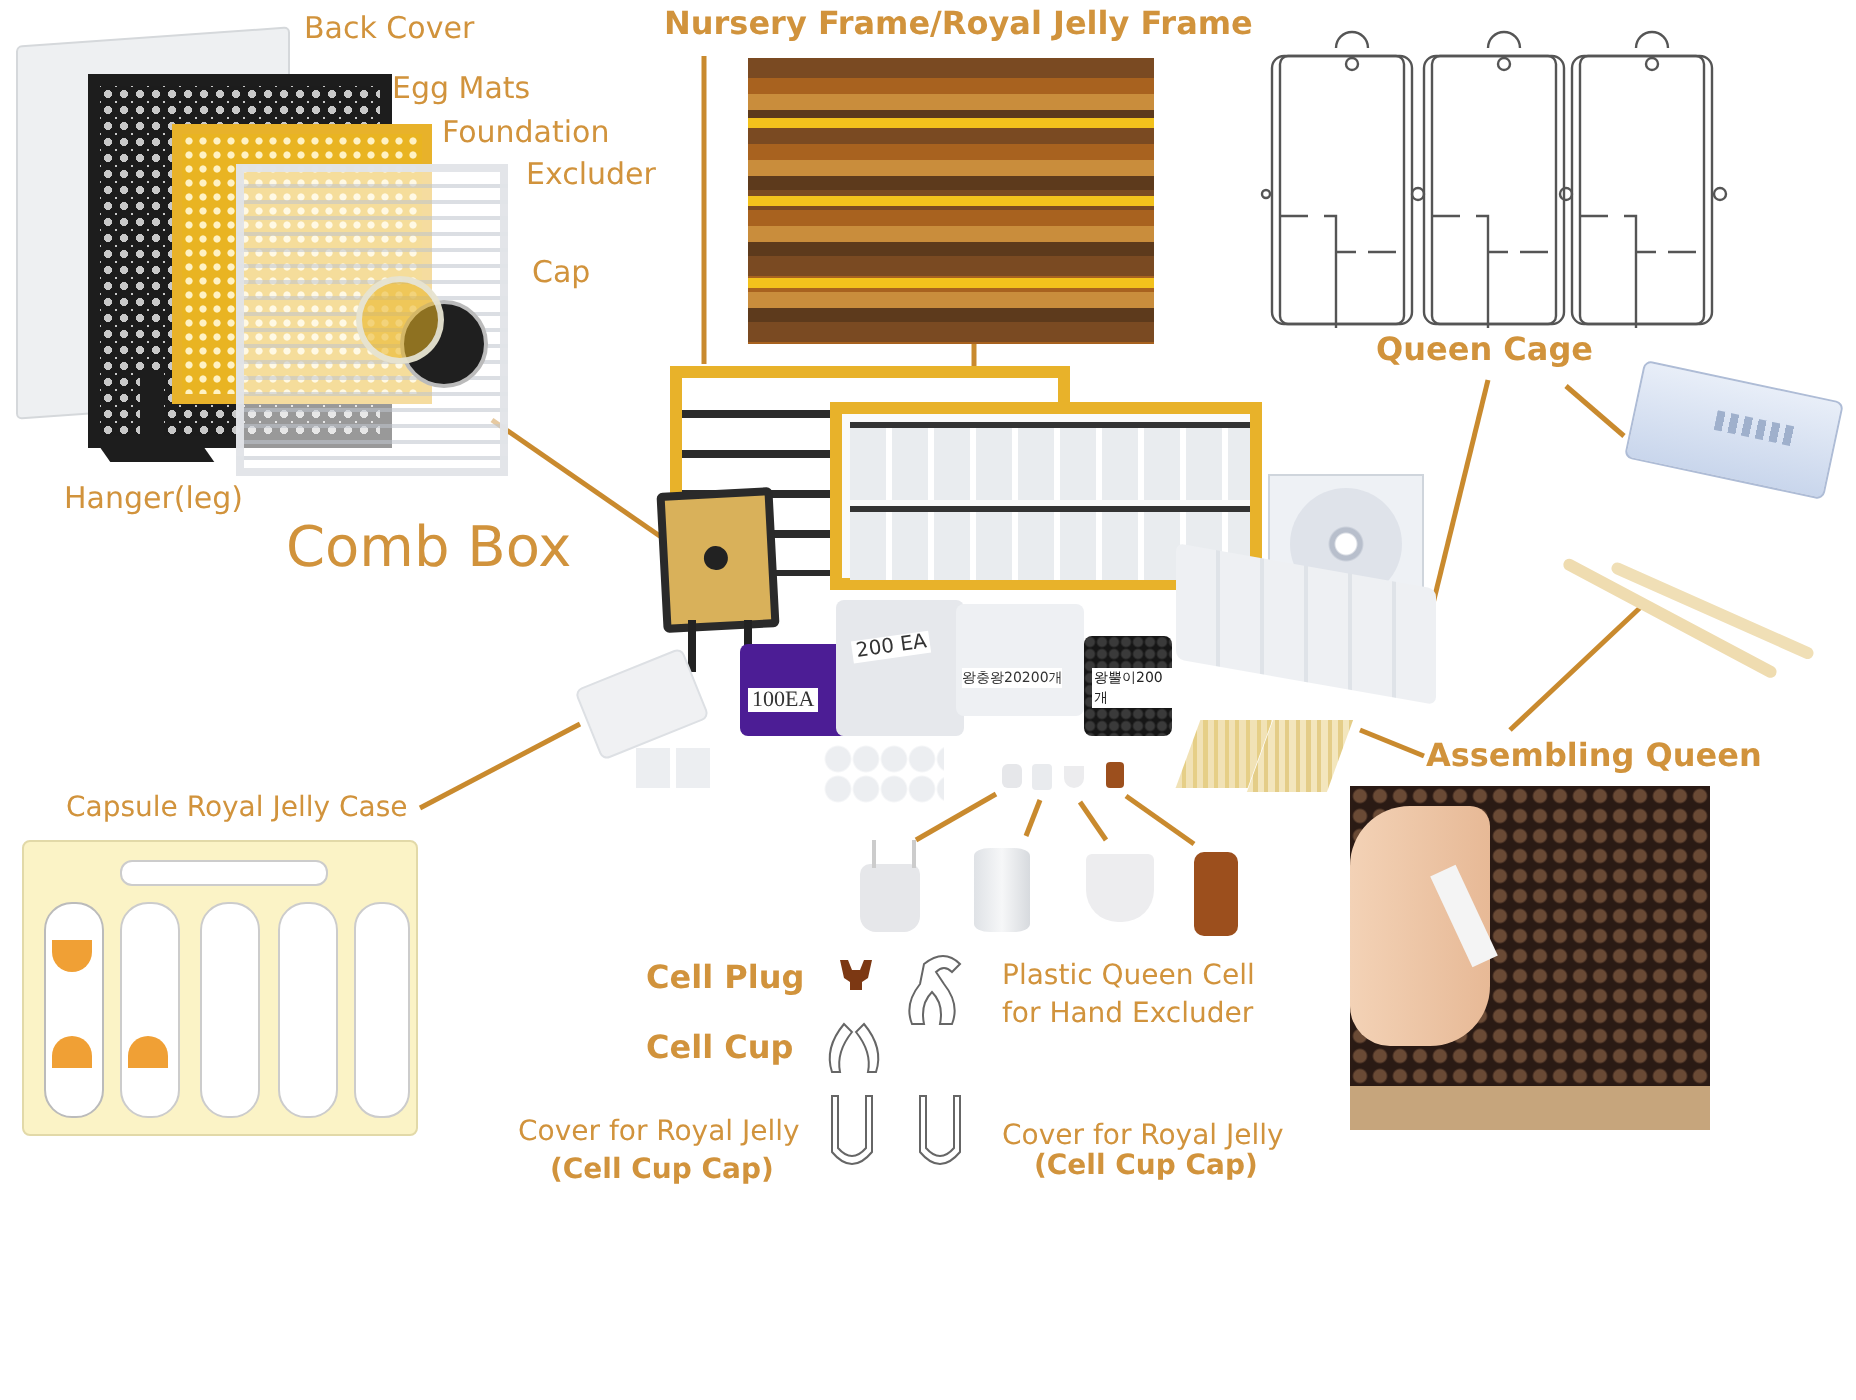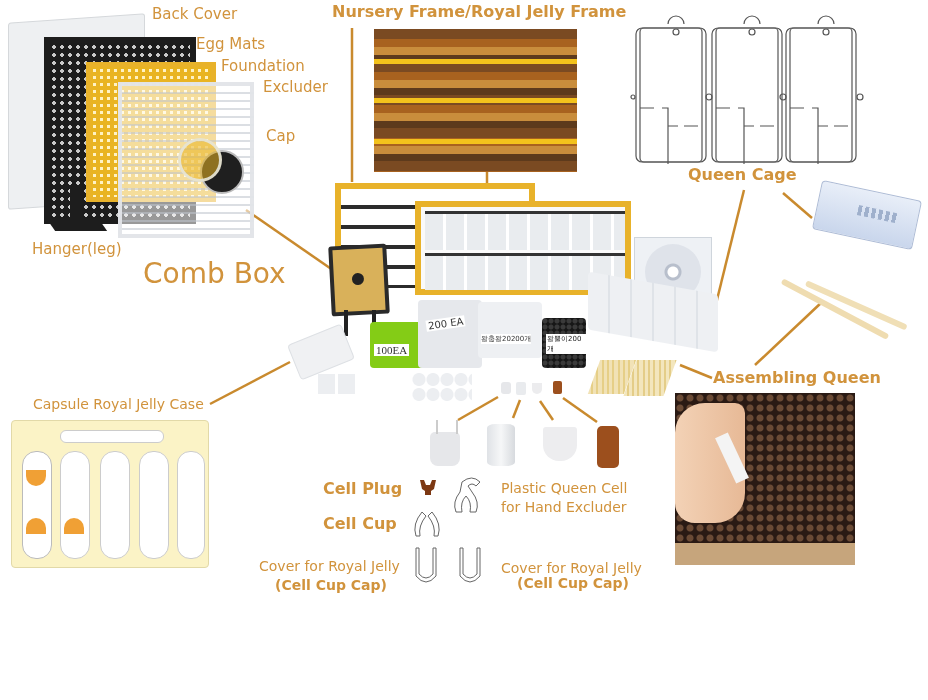--- a/index.html
+++ b/index.html
@@ -76,21 +76,21 @@
   <div class="abs" style="left:18px;top:24px;width:12px;height:12px;border-radius:50%;background:#222;"></div>
 </div>
 <div class="abs" style="left:344px;top:310px;width:24px;height:26px;border-left:4px solid #222;border-right:4px solid #222;"></div>
 
 <div class="abs" style="left:634px;top:237px;width:76px;height:68px;background:#eef1f5;border:1px solid #cfd5dc;">
   <div class="abs" style="left:10px;top:6px;width:56px;height:56px;border-radius:50%;background:radial-gradient(circle,#fff 0 5px,#b8bfcc 6px 8px,#dfe3ea 9px);"></div>
 </div>
 
 <div class="abs" style="left:588px;top:283px;width:130px;height:58px;background:repeating-linear-gradient(90deg,#eef0f3 0 20px,#dfe3e8 20px 22px);border-radius:4px;transform:skewY(10deg);"></div>
 
-<div class="abs" style="left:370px;top:322px;width:54px;height:46px;background:#84cc16;border-radius:4px;">
+<div class="abs" style="left:370px;top:322px;width:54px;height:46px;background:#4c1d95;border-radius:4px;">
   <span class="abs" style="left:4px;top:22px;font-size:11px;background:#fff;padding:0 2px;color:#333;font-family:'Liberation Serif',serif;">100EA</span>
 </div>
 <div class="abs" style="left:418px;top:300px;width:64px;height:68px;background:#e6e8ec;border-radius:4px;">
   <span class="abs" style="left:8px;top:18px;font-size:10px;background:#fff;padding:0 2px;color:#333;transform:rotate(-8deg);">200 EA</span>
 </div>
 <div class="abs" style="left:478px;top:302px;width:64px;height:56px;background:#eef0f3;border-radius:4px;">
   <span class="abs" style="left:3px;top:32px;font-size:7px;background:#fff;color:#333;">왕충왕20200개</span>
 </div>
 <div class="abs" style="left:542px;top:318px;width:44px;height:50px;background:radial-gradient(circle,#3a3a3a 0 2px,#161616 3px);background-size:6px 6px;border-radius:4px;">
   <span class="abs" style="left:4px;top:16px;font-size:7px;background:#fff;color:#222;padding:0 1px;">왕뿔이200개</span>

